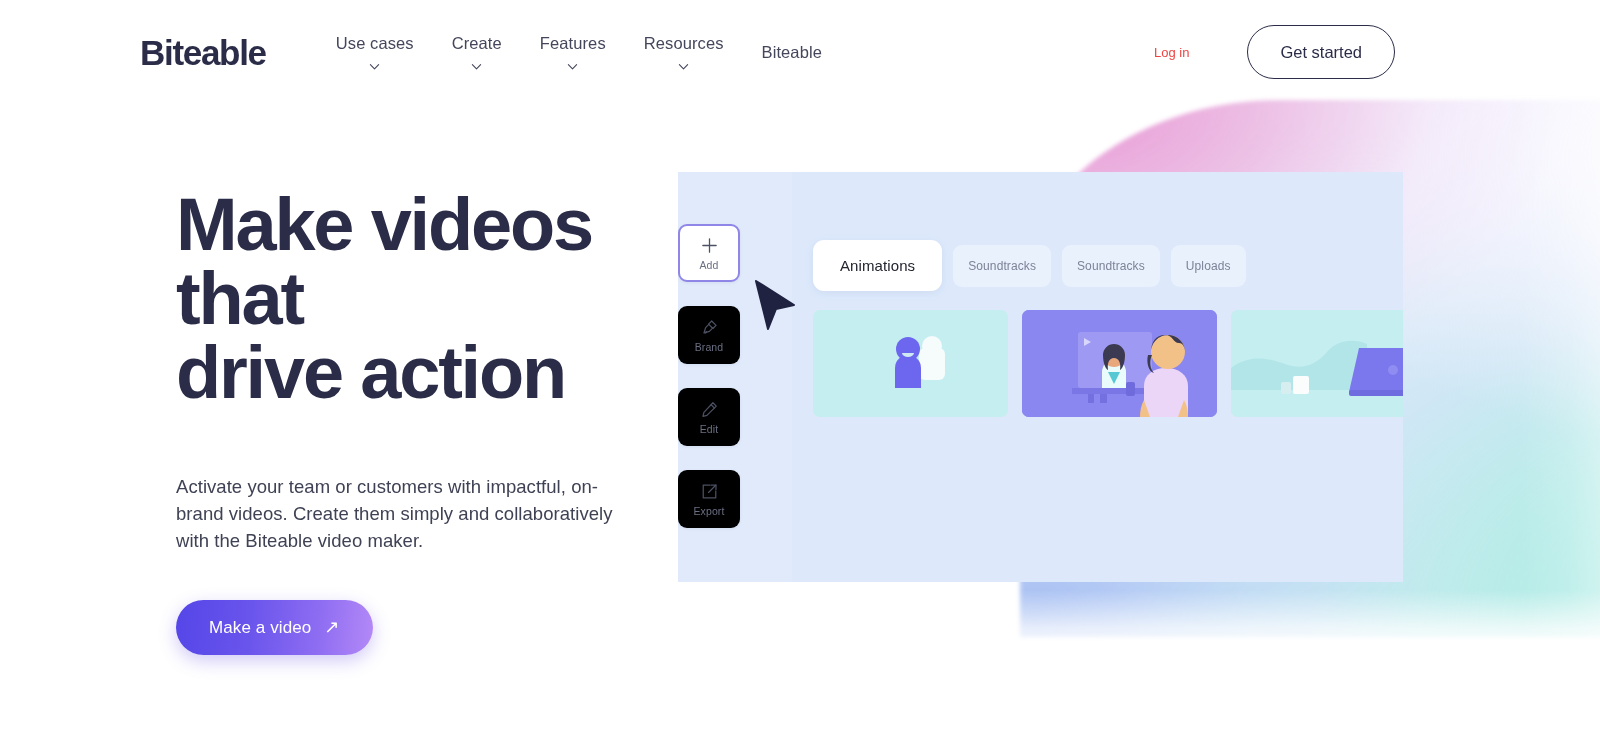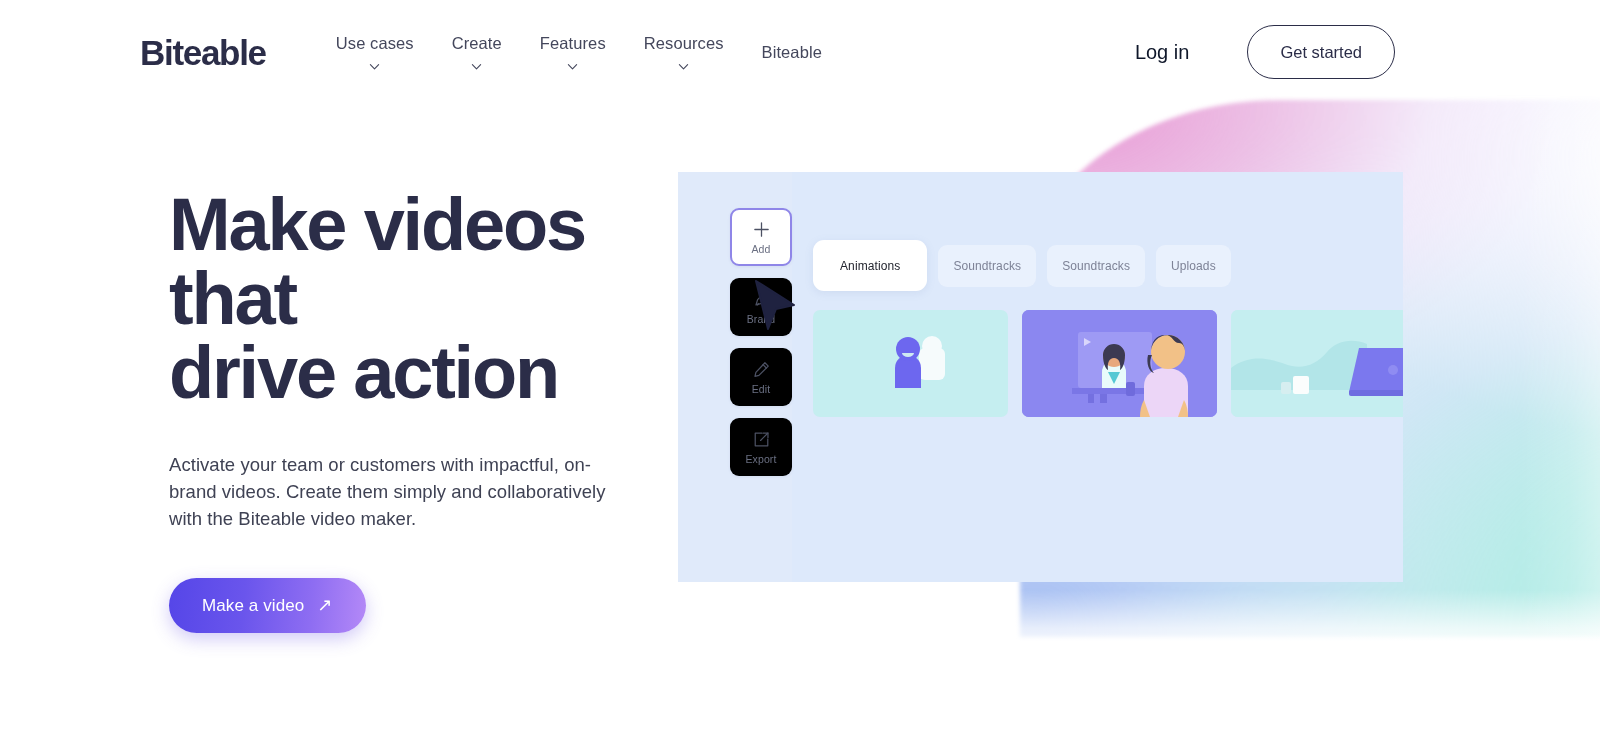--- a/index.html
+++ b/index.html
@@ -110,22 +110,22 @@
 
   .header-right {
     margin-left: auto;
     margin-right: 205px;
     display: flex;
     align-items: center;
     gap: 58px;
   }
 
   .login-link {
-    font-size: 20px;
-    color: #0f172a;
+    font-size: 13px;
+    color: #ef4444;
     cursor: pointer;
     white-space: nowrap;
   }
 
   .get-started-btn {
     border: 1.3px solid #2b2d48;
     border-radius: 40px;
     padding: 12px 32px;
     height: 54px;
     display: flex;
@@ -135,37 +135,37 @@
     color: #2b2d48;
     background: transparent;
     cursor: pointer;
     white-space: nowrap;
     font-family: "Liberation Sans", sans-serif;
   }
 
   
   #hero-copy {
     position: absolute;
-    left: 169px;
+    left: 176px;
     top: 188px;
     width: 470px;
     z-index: 30;
   }
 
   h1#hero-title {
     font-size: 74px;
     line-height: 1.0;
     font-weight: 700;
     letter-spacing: -2.2px;
     color: #2b2d48;
     white-space: pre-line;
   }
 
   p#hero-sub {
-    margin-top: 42px;
+    margin-top: 64px;
     font-size: 18.5px;
     line-height: 1.45;
     color: #3f4254;
     width: 452px;
     letter-spacing: 0.05px;
   }
 
   .cta-btn {
     margin-top: 46px;
     display: inline-flex;
@@ -196,25 +196,25 @@
     z-index: 25;
     background: #dde9fb;
     display: flex;
     overflow: hidden;
   }
 
   #mock-sidebar {
     width: 114px;
     height: 100%;
     background: rgba(226,235,250,0.55);
-    padding-top: 36px;
+    padding-top: 52px;
     display: flex;
     flex-direction: column;
-    align-items: flex-end;
-    gap: 12px;
+    align-items: flex-start;
+    gap: 24px;
     flex: 0 0 114px;
   }
 
   .side-btn {
     width: 62px;
     height: 58px;
     background: #000000;
     border-radius: 9px;
     display: flex;
     flex-direction: column;
@@ -261,21 +261,21 @@
     font-size: 12px;
     color: #7d8296;
     background: rgba(240,245,253,0.62);
     cursor: pointer;
     white-space: nowrap;
     letter-spacing: 0.1px;
   }
   .tab.active {
     background: #ffffff;
     color: #23252f;
-    font-size: 12px;
+    font-size: 15px;
     height: 51px;
     padding: 0 27px;
     border-radius: 11px;
     box-shadow: 0 2px 9px rgba(110,130,180,0.13);
   }
 
   #card-row {
     display: flex;
     gap: 14px;
     padding-left: 21px;

